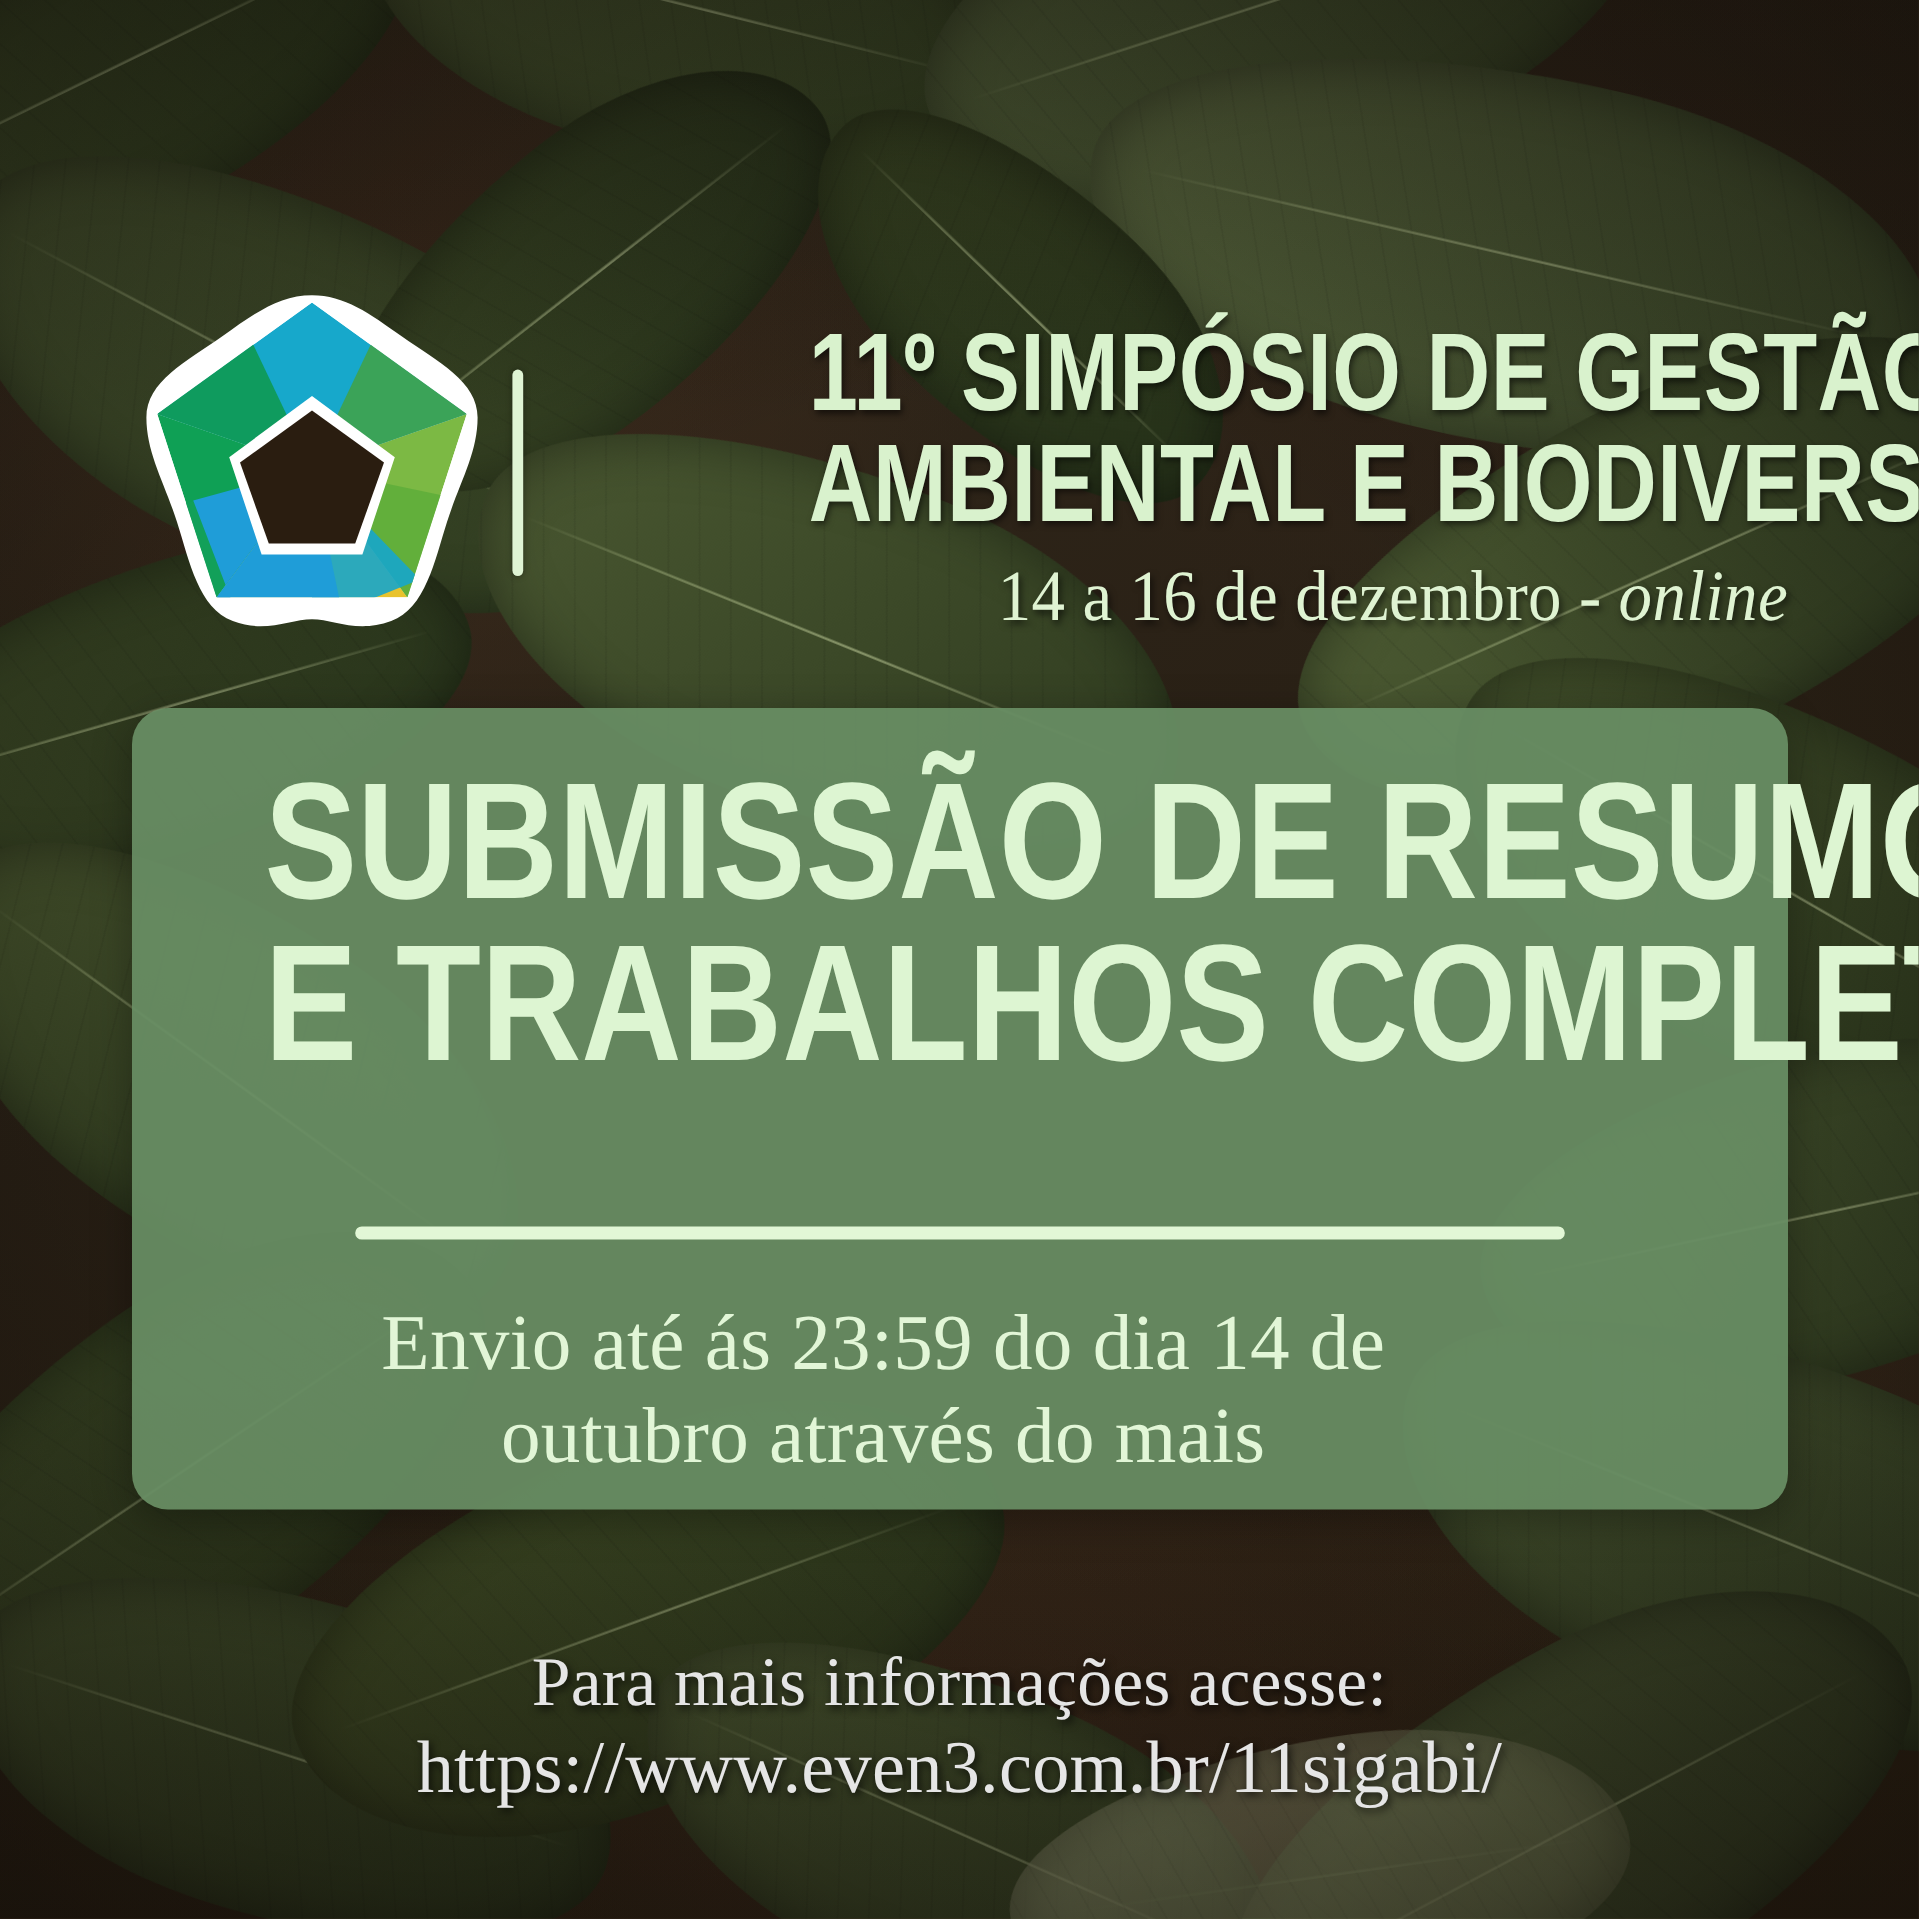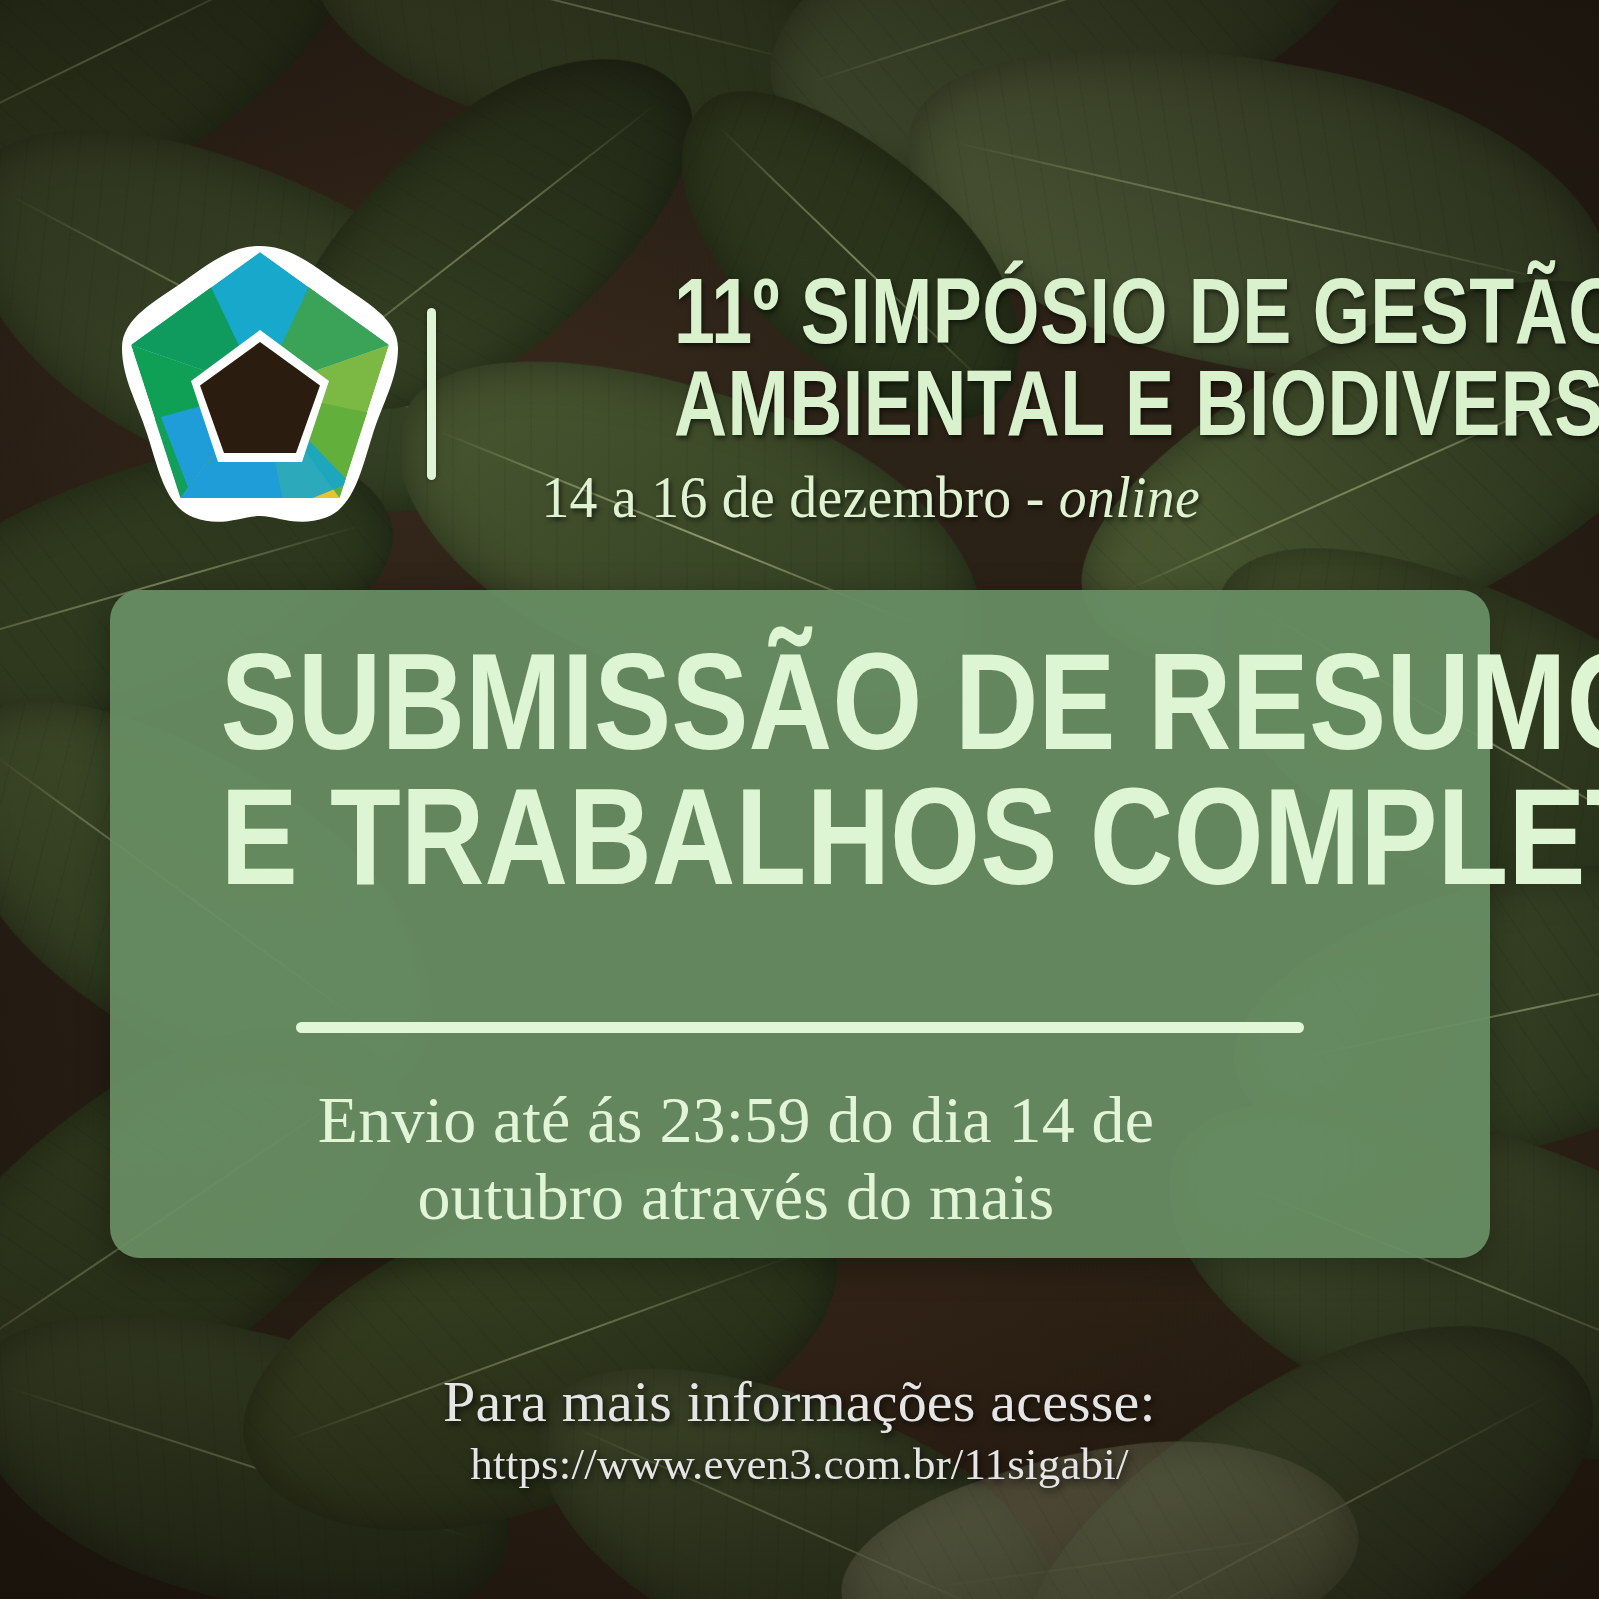--- a/index.html
+++ b/index.html
@@ -89,20 +89,21 @@
 
   .vdivider{
     position:absolute;left:427px;top:198px;
     width:9px;height:172px;border-radius:6px;
     background:#dff4d4;
     box-shadow:0 0 5px rgba(0,0,0,.35);
   }
 
   .titleblock{
     position:absolute;left:470px;top:158px;width:1020px;
+    text-align:right;
   }
   .title-line{
     font-family:"Liberation Sans","DejaVu Sans",sans-serif;
     font-weight:700;
     color:#d9f2cd;
     letter-spacing:.5px;
     line-height:.94;
     text-shadow:2px 3px 6px rgba(0,0,0,.55);
     transform:scaleX(.80);
     transform-origin:right center;
@@ -166,21 +167,21 @@
 
   
   .footer{
     position:absolute;left:0;top:1370px;width:1599px;
     text-align:center;
     font-family:"Liberation Serif","DejaVu Serif",serif;
     color:#e5e5e5;
     text-shadow:2px 3px 7px rgba(0,0,0,.75);
   }
   .footer-line1{font-size:58px;line-height:1.12;letter-spacing:.2px;}
-  .footer-line2{font-size:45px;line-height:1.12;letter-spacing:.2px;margin-top:4px;}
+  .footer-line2{font-size:62px;line-height:1.12;letter-spacing:.2px;margin-top:4px;}
 </style>
 </head>
 <body>
 
 <div class="poster">
 
   <div class="bg">
     <div class="bg-base"></div>
     <div class="leaf l1"></div>
     <div class="leaf l2"></div>

